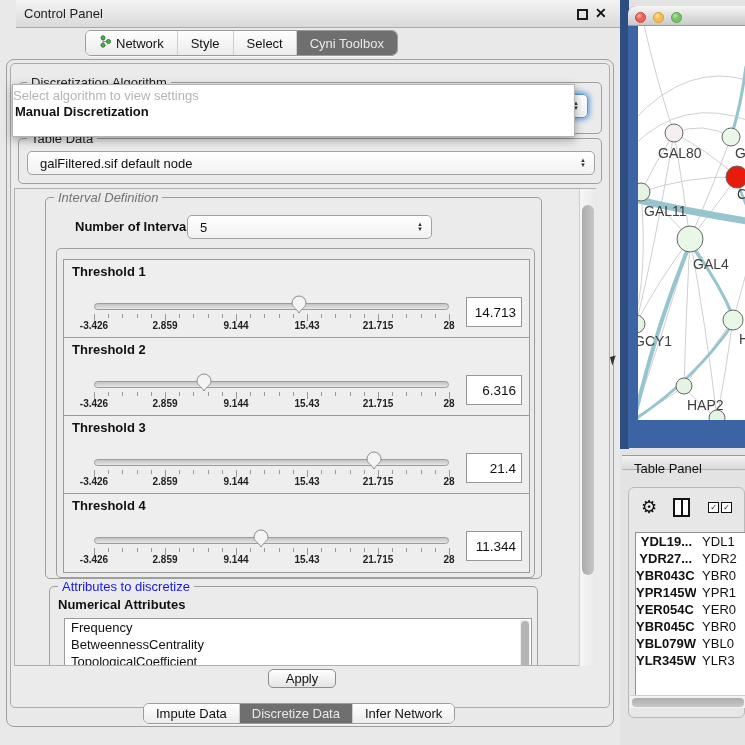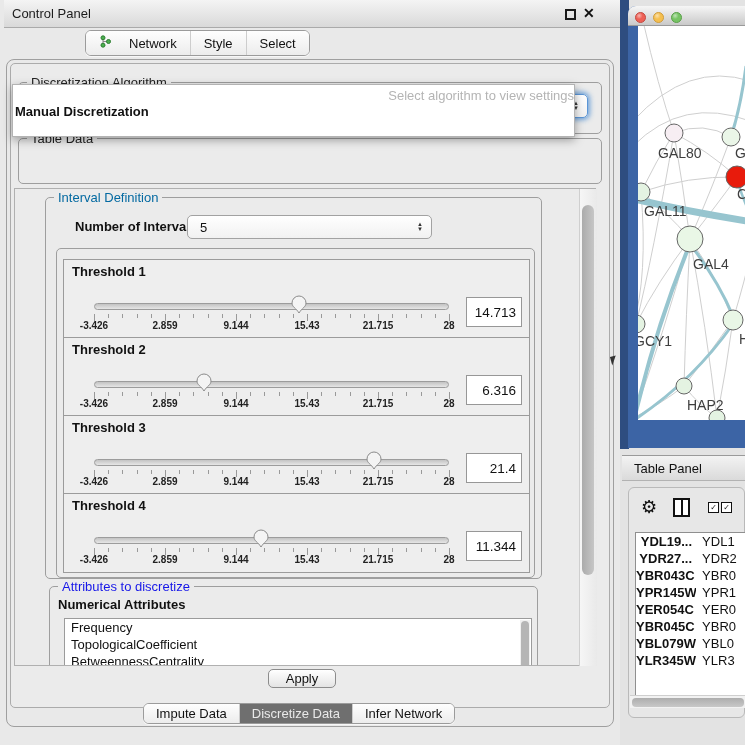--- a/index.html
+++ b/index.html
@@ -2,60 +2,60 @@
 <html><head>
 <meta charset="utf-8">
 <style>
   * { margin:0; padding:0; box-sizing:border-box; }
   html,body { width:745px; height:745px; }
   body { position:relative; font-family:"Liberation Sans",sans-serif; font-size:13px;
          background:#e9e9e9; overflow:hidden; color:#111; }
   .abs { position:absolute; }
 
   
-  #titlebar { left:4px; top:0; width:620px; height:28px;
+  #titlebar { left:16px; top:0; width:620px; height:28px;
     background:linear-gradient(#f4f4f4,#d9d9d9); border-bottom:1px solid #aaa; }
   #cp-title { left:8px; top:6px; font-size:13px; color:#1c1c1c; }
   #float-btn { left:561px; top:9px; width:11px; height:11px; border:2px solid #1a1a1a; background:transparent; }
   #close-btn { left:579px; top:5px; font-size:14px; font-weight:bold; color:#111; }
 
   .tabstrip { display:flex; border:1px solid #9b9b9b; border-radius:6px; overflow:hidden;
     background:#fff; box-shadow:0 1px 1px rgba(255,255,255,.7); }
   .tab { padding:4px 13px; background:linear-gradient(#fefefe,#ececec); border-left:1px solid #cdcdcd;
-    color:#111; white-space:nowrap; display:flex; align-items:center; gap:18px; }
+    color:#111; white-space:nowrap; display:flex; align-items:center; gap:5px; }
   .tab:first-child { border-left:none; }
   .tab.sel { background:#6f6f6f; color:#e9e9e9; }
   #top-tabs { left:85px; top:30px; }
   #bottom-tabs { left:143px; top:703px; }
   #bottom-tabs .tab { padding:2px 12px; }
 
   #outer-border { left:6px; top:59px; width:608px; height:668px; border:1px solid #9f9f9f; border-radius:8px; }
   #inner-panel { left:10px; top:63px; width:600px; height:645px; background:#ebebeb;
     border:1px solid #ababab; border-radius:5px; }
 
   .group { position:absolute; border:1px solid #9e9e9e; border-radius:5px; }
   .gtitle { position:absolute; top:-8px; left:8px; background:#ebebeb; padding:0 4px; font-size:13px; white-space:nowrap; }
-  .gtitle.green { color:#0369a1; }
+  .gtitle.green { color:#737373;font-style:italic; }
   .gtitle.blue  { color:#1717e8; }
   .gtitle.dark  { color:#222; }
   .bold { font-weight:bold; }
 
   .combo { position:absolute; background:linear-gradient(#ffffff,#f1f1f1); border:1px solid #a2a2a2;
     border-radius:5px; height:24px; display:flex; align-items:center; padding:0 22px 0 12px; }
   .combo .arrows { position:absolute; right:8px; top:50%; transform:translateY(-50%);
     display:flex; flex-direction:column; align-items:center; font-size:6px; line-height:5px; color:#333; }
 
   
   #algo-combo { left:26px; top:94px; width:562px; height:24px; border:1px solid #5c96d6;
     box-shadow:0 0 5px 2px rgba(92,150,214,.85); z-index:5; }
 
   
   #algo-popup { left:12px; top:84px; width:563px; height:53px; background:#fff;
     border:1px solid #b3b3b3; box-shadow:0 3px 9px rgba(0,0,0,.35); z-index:50; }
-  #algo-popup .prompt { position:absolute; top:3px; left:0; width:100%; text-align:right; color:#b4b4b4; }
+  #algo-popup .prompt { position:absolute; top:3px; left:0; width:100%; text-align:left; color:#b4b4b4; }
   #algo-popup .item { position:absolute; left:2px; height:16px; white-space:nowrap; }
 
   
   #viewport { left:14px; top:188px; width:582px; height:478px; background:#ebebeb;
     border:1px solid #b0b0b0; overflow:hidden; }
   #v-scroll { left:579px; top:189px; width:18px; height:477px;
     background:linear-gradient(90deg,#f6f6f6,#e9e9e9); border-left:1px solid #cfcfcf; }
   #v-thumb { left:582px; top:205px; width:12px; height:370px; border-radius:6px;
     background:linear-gradient(90deg,#ababab,#c6c6c6); }
 
@@ -85,21 +85,21 @@
 
   
   #right-bg { left:620px; top:0; width:125px; height:745px; background:#e3e3e3; }
   #navy-strip { left:620px; top:0; width:9px; height:449px; background:#2e4d80; }
   #net-window { left:628px; top:6px; width:117px; height:442px; background:#3c64a5; border-radius:8px 0 0 0; overflow:hidden; }
   #net-titlebar { position:absolute; left:0; top:0; width:100%; height:20px;
     background:linear-gradient(#f6f6f6,#c9c9c9); border-bottom:1px solid #9a9a9a; }
   .light { position:absolute; top:6px; width:11px; height:11px; border-radius:50%; }
   #net-canvas { position:absolute; left:10px; top:20px; width:107px; height:394px; background:#fff; overflow:hidden; }
 
-  #tp-header { left:622px; top:455px; width:123px; height:26px;
+  #tp-header { left:622px; top:455px; width:123px; height:15px;
     background:linear-gradient(#f3f3f3,#dadada); border-top:1px solid #9a9a9a; border-bottom:1px solid #b2b2b2; }
   #tp-title { position:absolute; left:12px; top:5px; }
   #tp-body { left:628px; top:487px; width:117px; height:231px; background:#e7e7e7;
     border:1px solid #b9b9b9; border-radius:6px; }
   .tb-icon { position:absolute; color:#111; }
   #icon-gear { left:12px; top:8px; font-size:18px; }
   #icon-split { left:44px; top:10px; width:17px; height:19px; border:2px solid #111; background:#fff; }
   #icon-split::after { content:""; position:absolute; left:6px; top:0; width:2px; height:15px; background:#111; }
   .chk { position:absolute; top:14px; width:11px; height:11px; border:1.5px solid #111; font-size:8px;
     line-height:9px; text-align:center; background:#fff; }
@@ -143,20 +143,23 @@
           <circle cx="9.5" cy="6.5" r="2" fill="#4caf50" stroke="#2e7d32"></circle>
         </svg></span>
       <span>Network</span>
     </div>
     <div class="tab">
       <span>Style</span>
     </div>
     <div class="tab">
       <span>Select</span>
     </div>
+    <div class="tab sel">
+      <span>Cyni Toolbox</span>
+    </div>
   </div>
 
 <div class="abs" id="outer-border"></div>
 <div class="abs" id="inner-panel"></div>
 
 <div class="group" id="algo-group" style="left:18px;top:82px;width:584px;height:52px;">
   <span class="gtitle dark">Discretization Algorithm</span>
 </div>
 <div class="abs combo" id="algo-combo">
   <span class="arrows">
@@ -165,20 +168,27 @@
     </span>
 </div>
 
 <div class="abs" id="algo-popup">
   <div class="prompt">Select algorithm to view settings</div>
   <div class="item bold" style="top:19px;">Manual Discretization</div>
 </div>
 
 <div class="group" style="left:18px;top:138px;width:584px;height:46px;">
   <span class="gtitle dark">Table Data</span>
+  <div class="combo" style="left:8px;top:12px;width:568px;">
+    <span>galFiltered.sif default node</span>
+    <span class="arrows">
+        <span>▲</span>
+        <span>▼</span>
+      </span>
+  </div>
 </div>
 
 <div class="abs" id="viewport">
 
   <div class="group" style="left:30px;top:8px;width:497px;height:382px;">
     <span class="gtitle green">Interval Definition</span>
 
     <div class="abs bold" style="left:29px;top:21px;">Number of Intervals</div>
     <div class="combo" style="left:141px;top:17px;width:245px;">
       <span>5</span>
@@ -355,22 +365,22 @@
   </div>
 
   <div class="group" style="left:34px;top:397px;width:489px;height:260px;">
     <span class="gtitle blue">Attributes to discretize</span>
     <div class="abs bold" style="left:8px;top:10px;">Numerical Attributes</div>
     <div id="attr-list">
       <div id="attr-scroll">
           <div id="attr-thumb"></div>
         </div>
     <div class="attr-item">Frequency</div>
+        <div class="attr-item">BetweennessCentrality</div>
         <div class="attr-item">TopologicalCoefficient</div>
-        <div class="attr-item">BetweennessCentrality</div>
       </div>
   </div>
 </div>
 
 <div class="abs" id="v-scroll"></div>
 <div class="abs" id="v-thumb"></div>
 
 <div class="abs" id="apply-btn">Apply</div>
 
 <div class="abs tabstrip" id="bottom-tabs">

